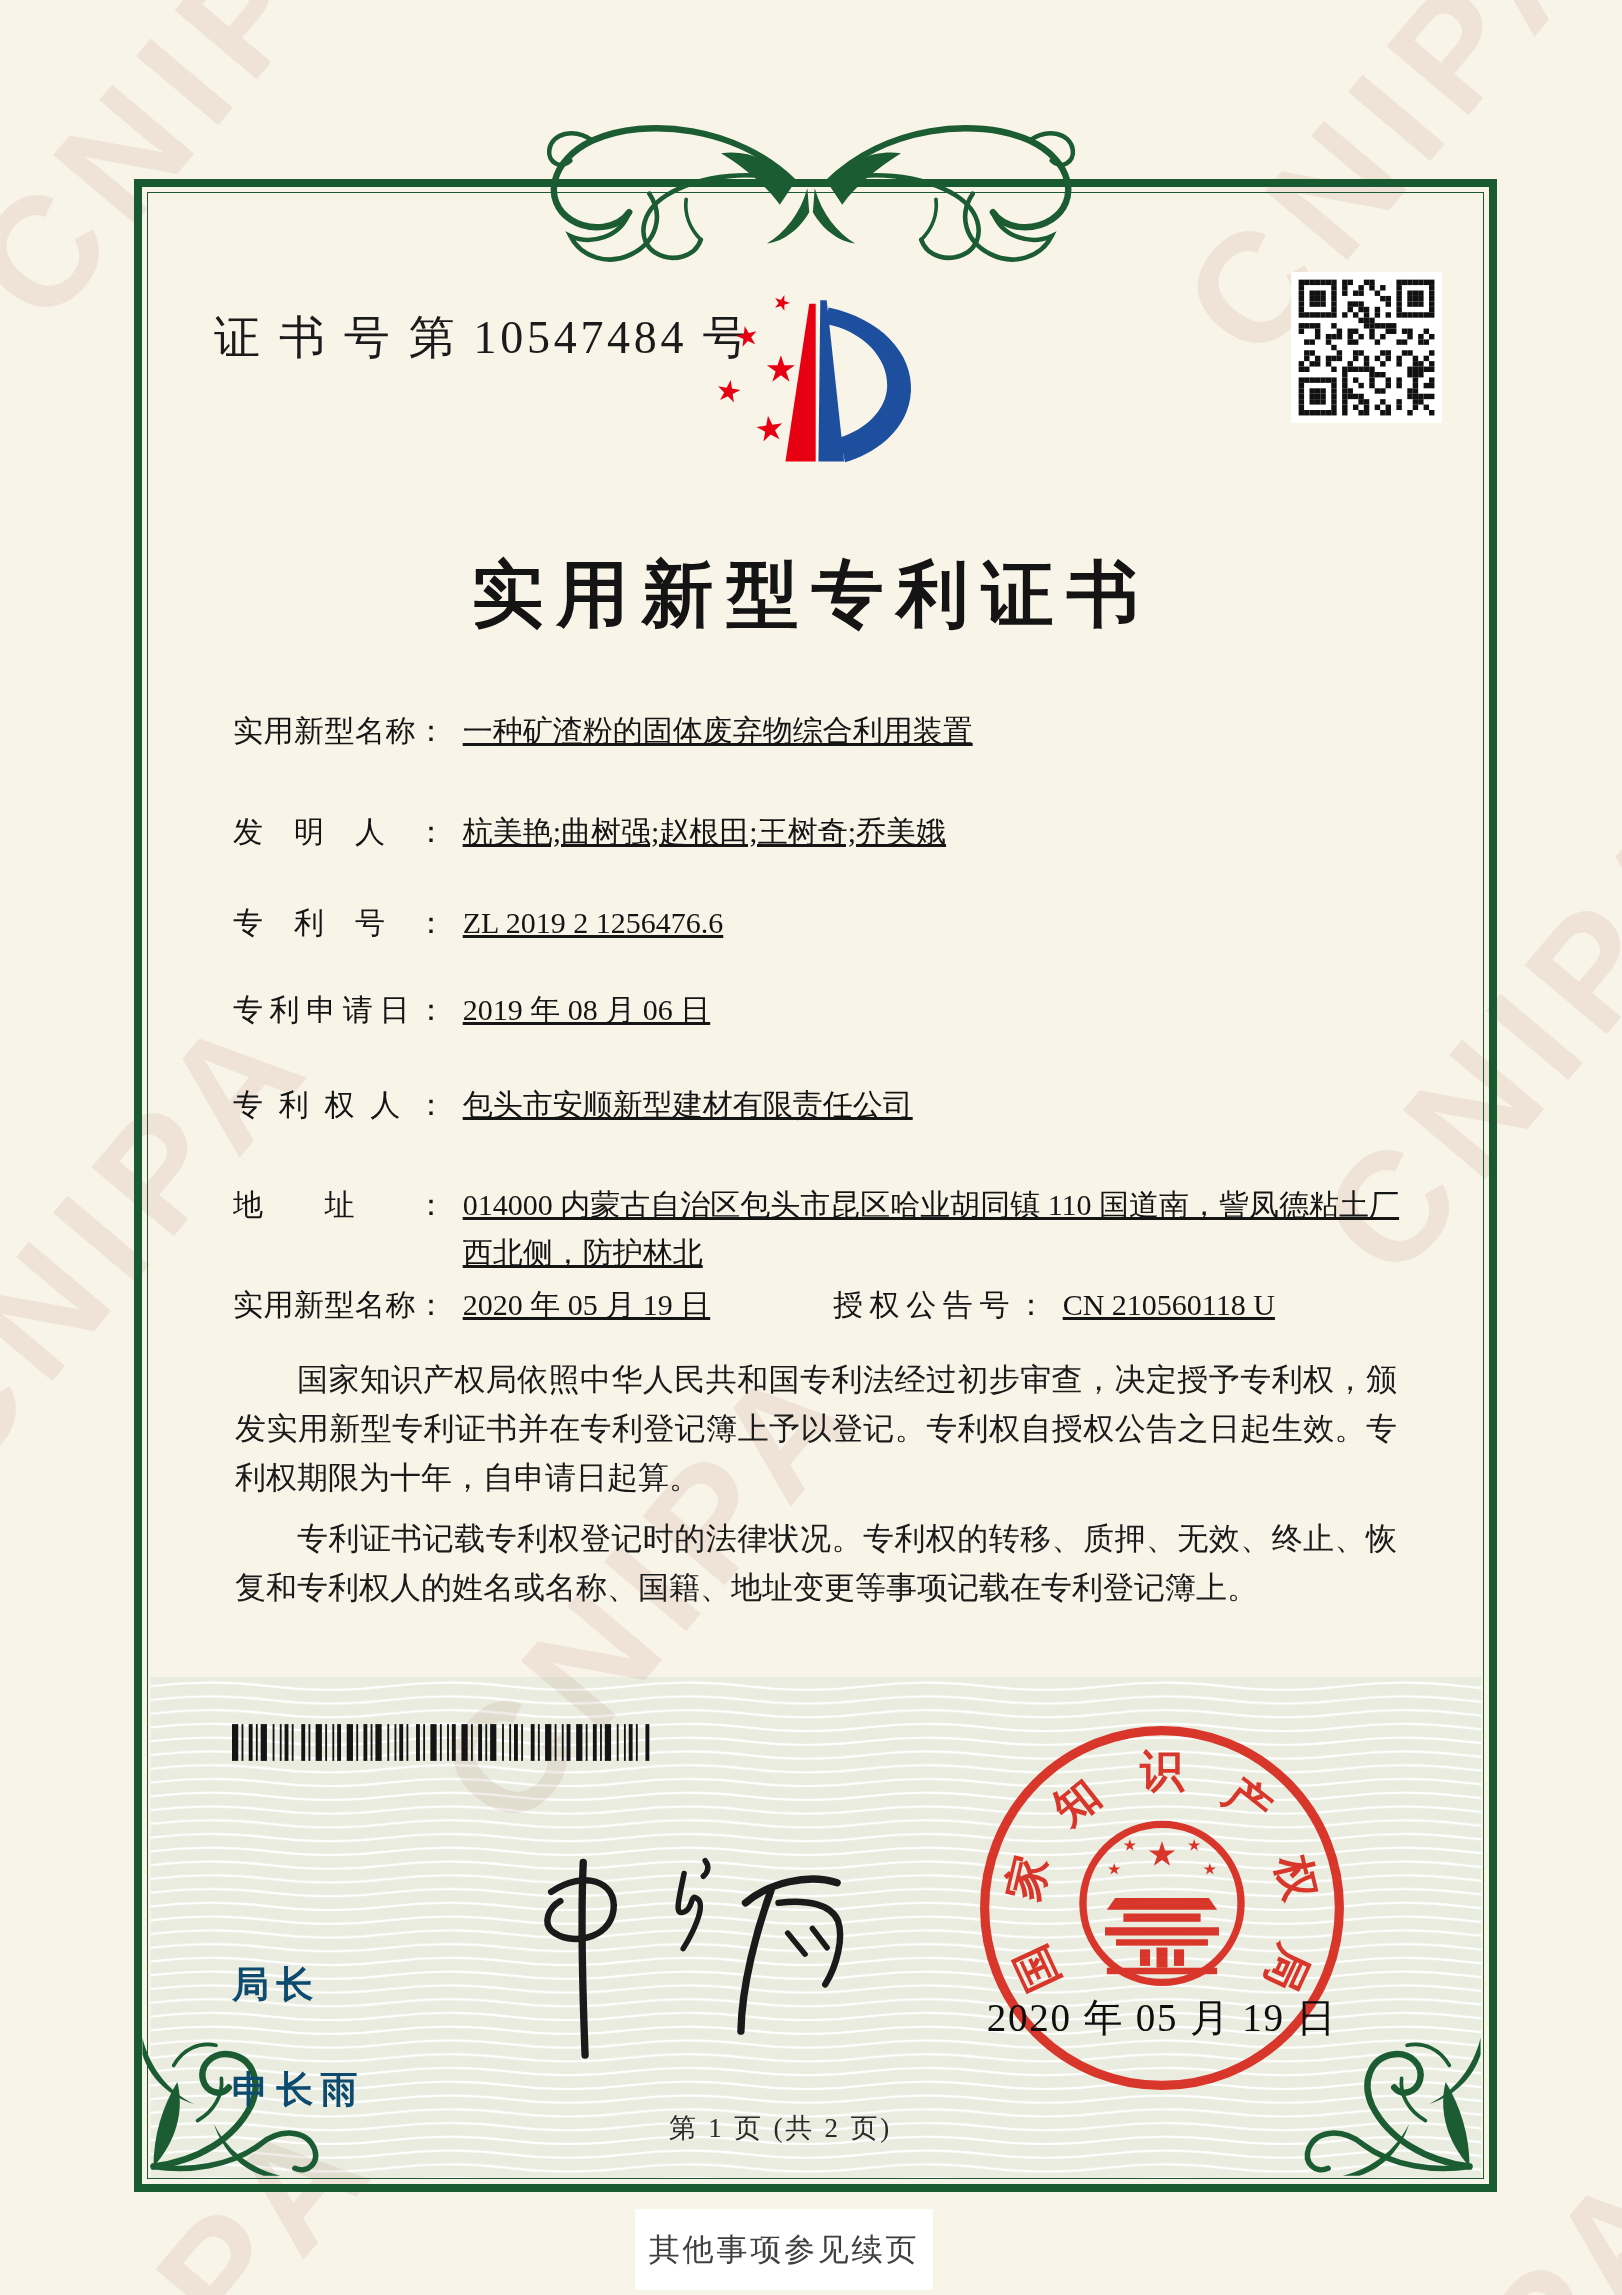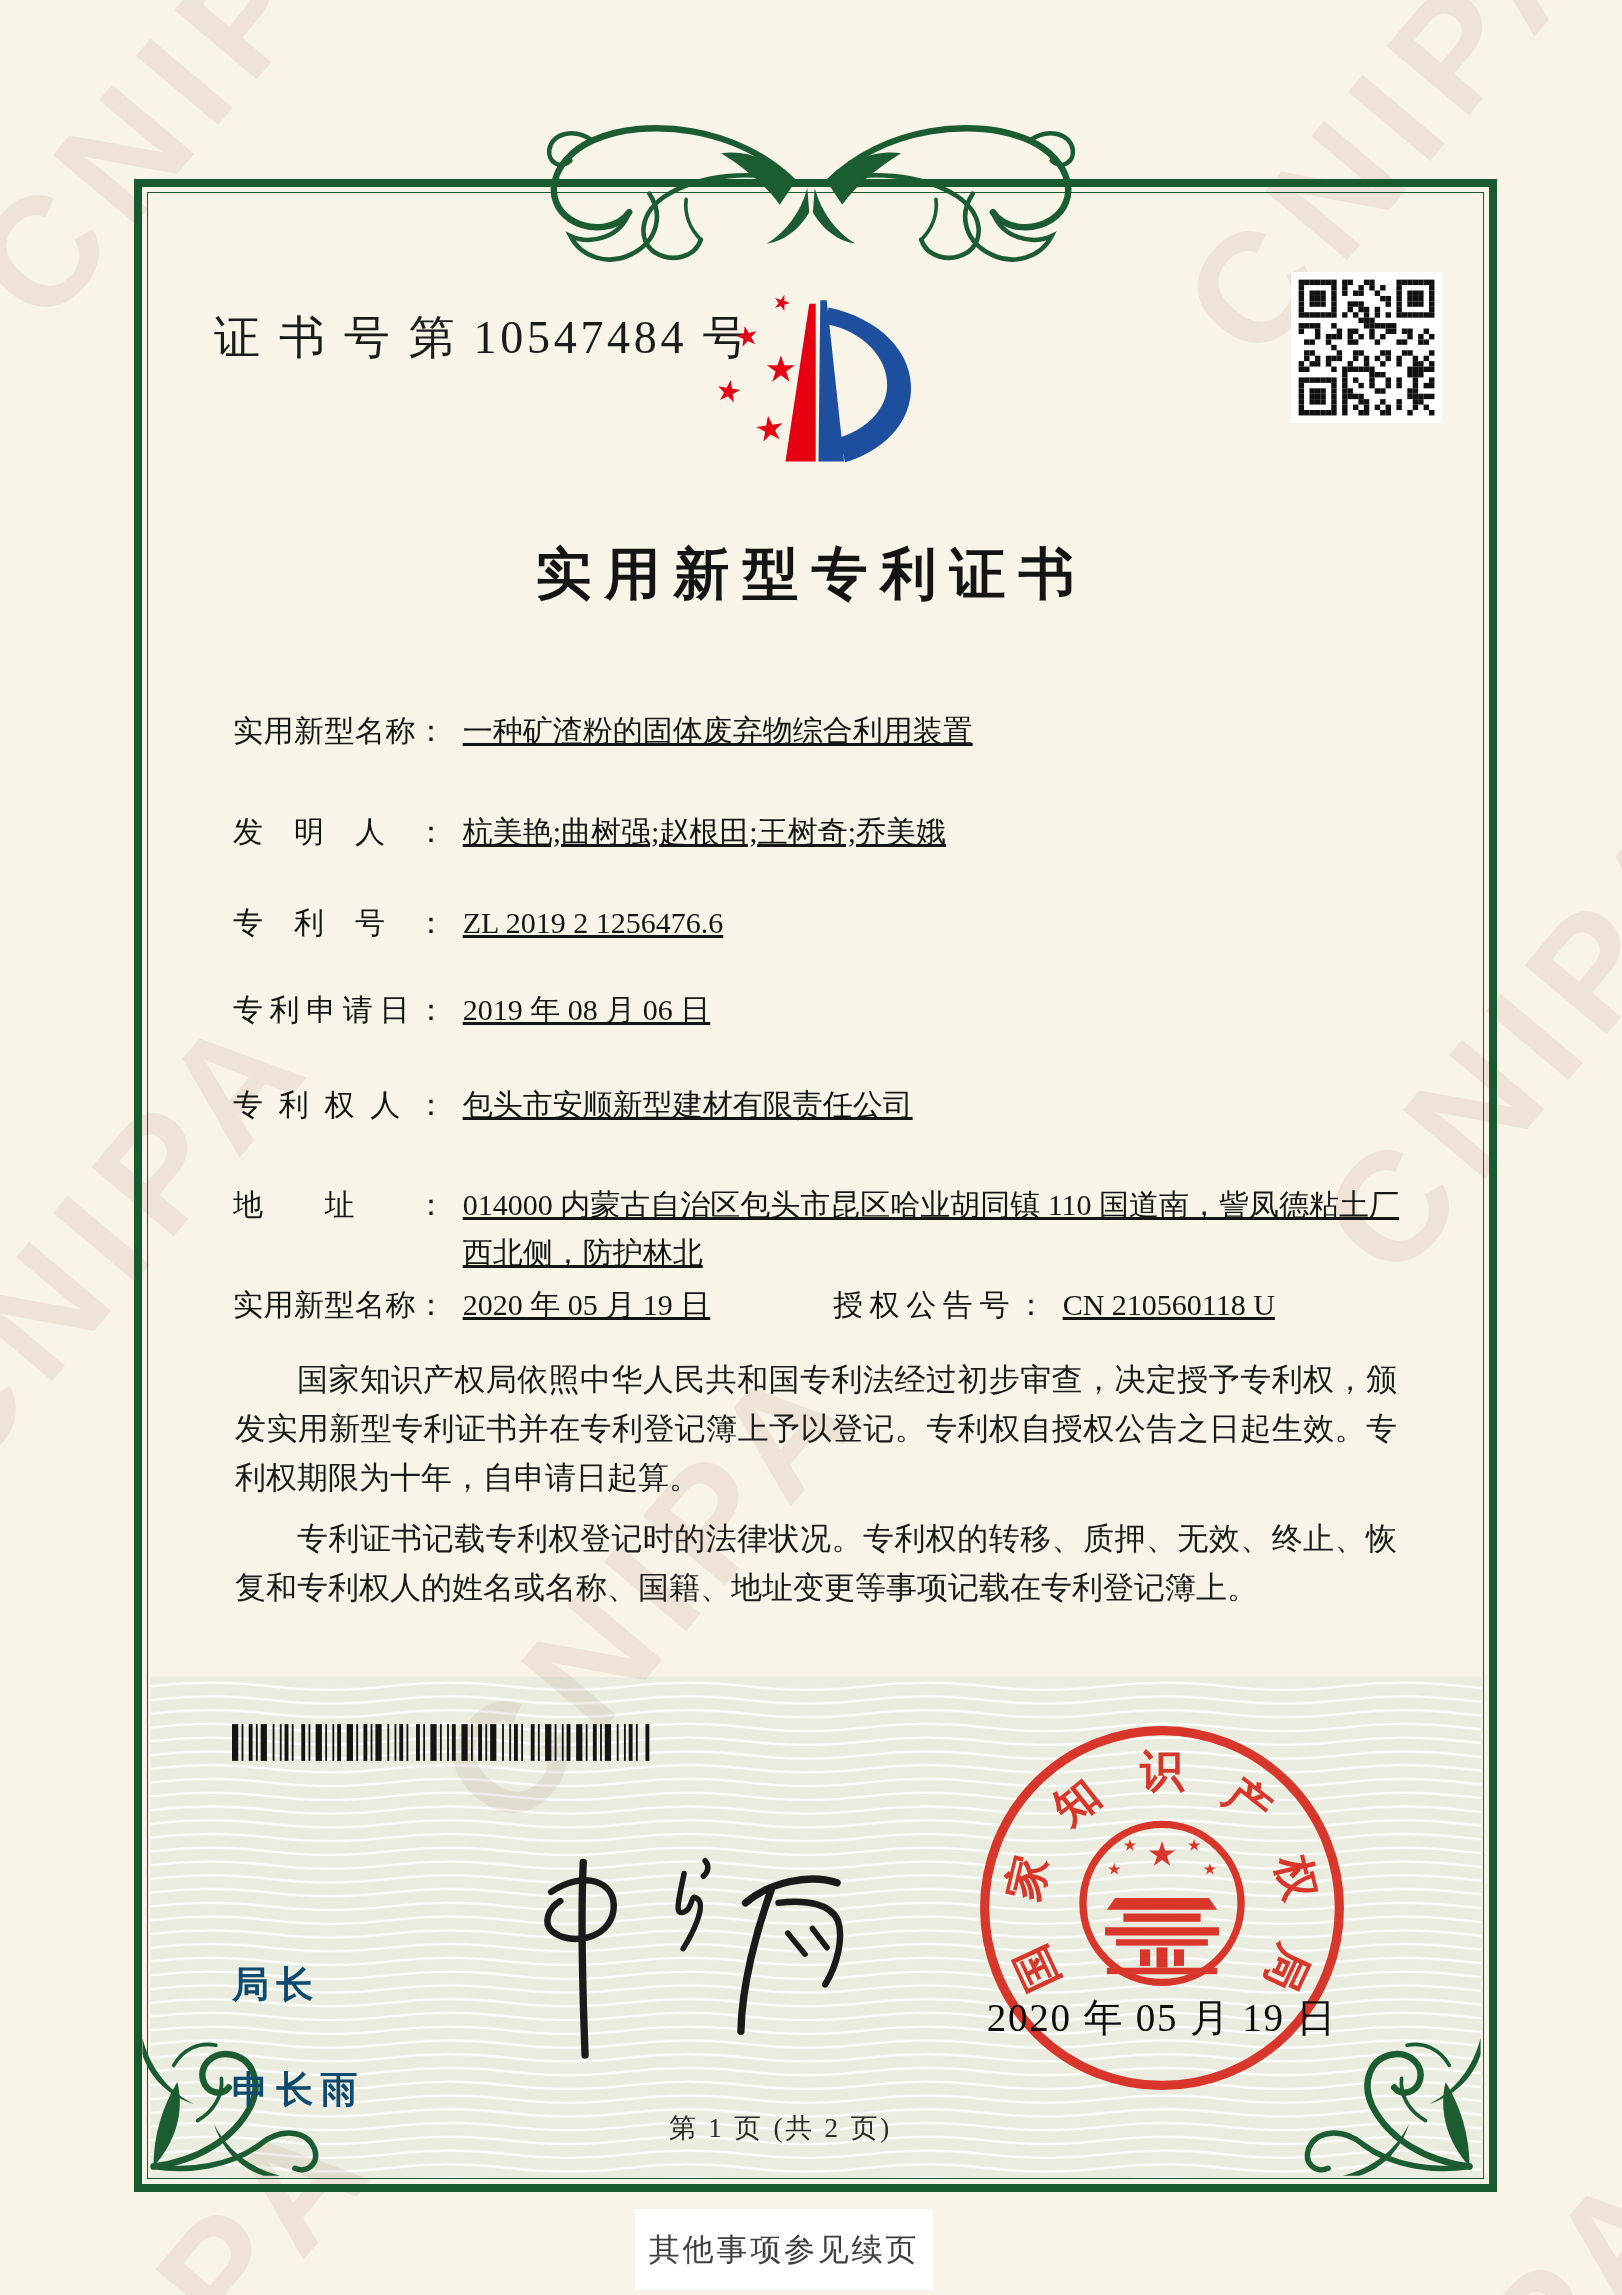--- a/index.html
+++ b/index.html
@@ -24,21 +24,21 @@
     border:8.3px solid #1a5a31;box-sizing:border-box;z-index:3;pointer-events:none;}
   .frame-inner{position:absolute;left:147px;top:192px;width:1337px;height:1987px;
     border:1.8px solid #1a5a31;box-sizing:border-box;z-index:3;pointer-events:none;}
   .ornaments{position:absolute;left:0;top:0;z-index:4;pointer-events:none;}
   
   .cert-no{position:absolute;left:214px;top:307px;z-index:5;
     font-size:46px;letter-spacing:3.7px;color:#1b1b1b;}
   .logo{position:absolute;left:691px;top:280px;z-index:5;}
   .qr{position:absolute;left:1291px;top:272px;z-index:5;background:#fff;}
   .title{position:absolute;left:0;top:499px;width:100%;z-index:5;
-    text-align:center;font-size:56px;font-weight:700;letter-spacing:13px;color:#141414;}
+    text-align:center;font-size:72px;font-weight:700;letter-spacing:13px;color:#141414;}
   
   .row{position:absolute;left:225px;z-index:5;font-size:30px;line-height:48px;color:#151515;}
   .lbl{display:inline-block;width:213px;vertical-align:top;
     text-align:justify;text-align-last:justify;margin-left:8px;}
   .val{display:inline-block;vertical-align:top;margin-left:9.2px;max-width:960px;text-decoration:underline;}
   .row-grant .pair2{position:absolute;left:608px;top:0;white-space:nowrap;}
   .row-grant .lbl2{display:inline-block;width:213px;text-align:justify;text-align-last:justify;}
   
   .paras{position:absolute;left:223px;top:1343px;width:1186px;z-index:5;
     font-size:31px;line-height:49px;text-align:justify;color:#1a1a1a;}

